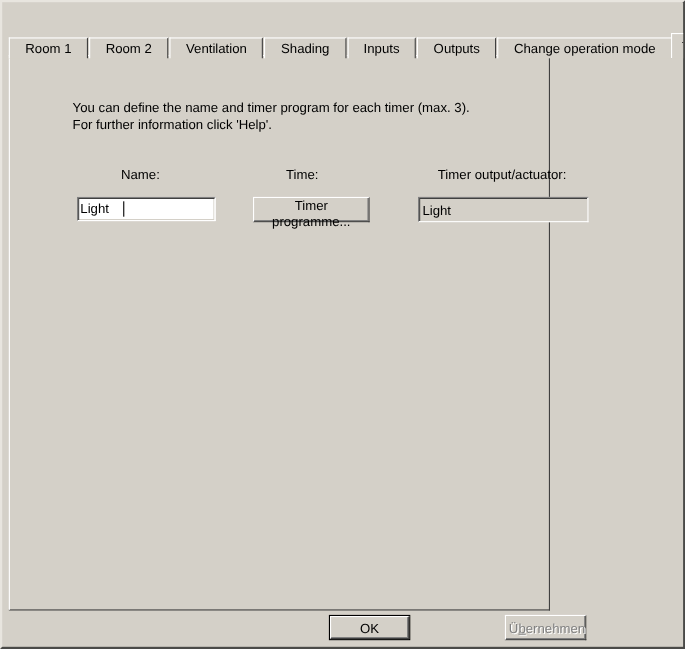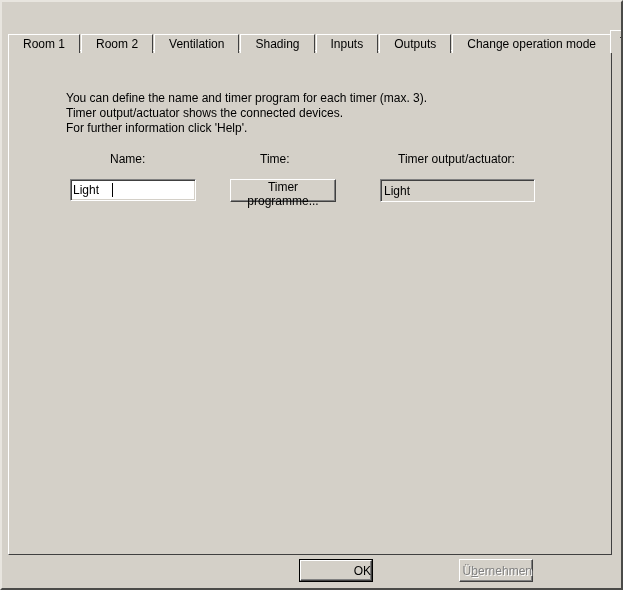--- a/index.html
+++ b/index.html
@@ -112,21 +112,21 @@
     border-left: 1px solid #ffffff;
     border-top: 1px solid #ffffff;
     border-right: 3px solid #6d28d9;
   }
 
   
   #tabpage {
     position: absolute;
     left: 6px;
     top: 48px;
-    width: 604px;
+    width: 492px;
     height: 505px;
     box-sizing: border-box;
     background: #d4d0c8;
     border-left: 1px solid #ffffff;
     border-top: 1px solid #ffffff;
     border-right: 1px solid #404040;
     border-bottom: 1px solid #404040;
   }
 
   
@@ -258,21 +258,21 @@
     width: 100%;
     height: 100%;
     box-sizing: border-box;
     border-left: 1px solid #ffffff;
     border-top: 1px solid #ffffff;
     border-right: 1px solid #404040;
     border-bottom: 1px solid #404040;
     box-shadow: inset -1px -1px 0 #808080;
     display: flex;
     align-items: center;
-    justify-content: flex-end;
+    justify-content: center;
     font-size: 12px;
     color: #000000;
   }
   #cancel-button { left: 377px; top: 557px; width: 74px; }
   #apply-button  { left: 457px; top: 557px; width: 74px; justify-content: flex-end; }
   #help-button   { left: 537px; top: 557px; width: 74px; }
 
   .dlg-button.disabled .lbl {
     color: #808080;
     text-shadow: 1px 1px 0 #ffffff;
@@ -312,21 +312,20 @@
       </div>
     <div class="tab">
         <span>Miscellaneous</span>
       </div>
   </div>
 
   <div id="tabpage">
 
     <div id="description">
       <div>You can define the name and timer program for each timer (max. 3).</div>
-      <div>Timer output/actuator shows the connected devices.</div>
       <div>For further information click 'Help'.</div>
     </div>
 
     <div class="col-label" id="label-name">Name:</div>
     <div class="col-label" id="label-time">Time:</div>
     <div class="col-label" id="label-output">Timer output/actuator:</div>
 
     <input id="name-input" type="text" value="Light " style="">
     <div id="name-caret"></div>
 

